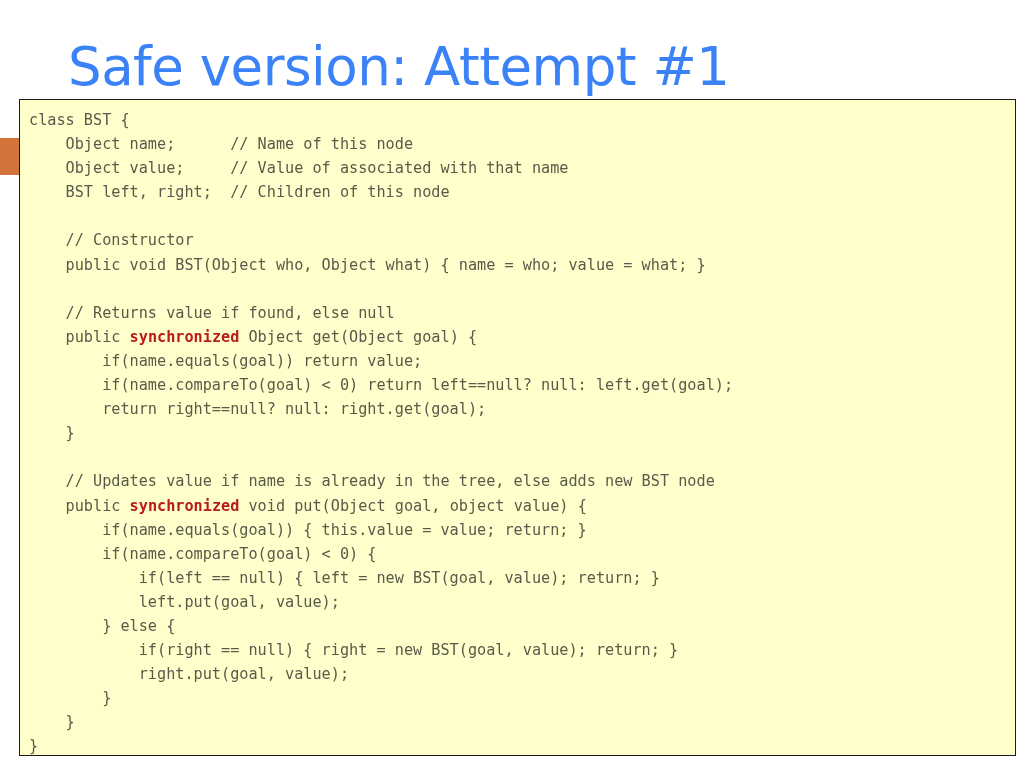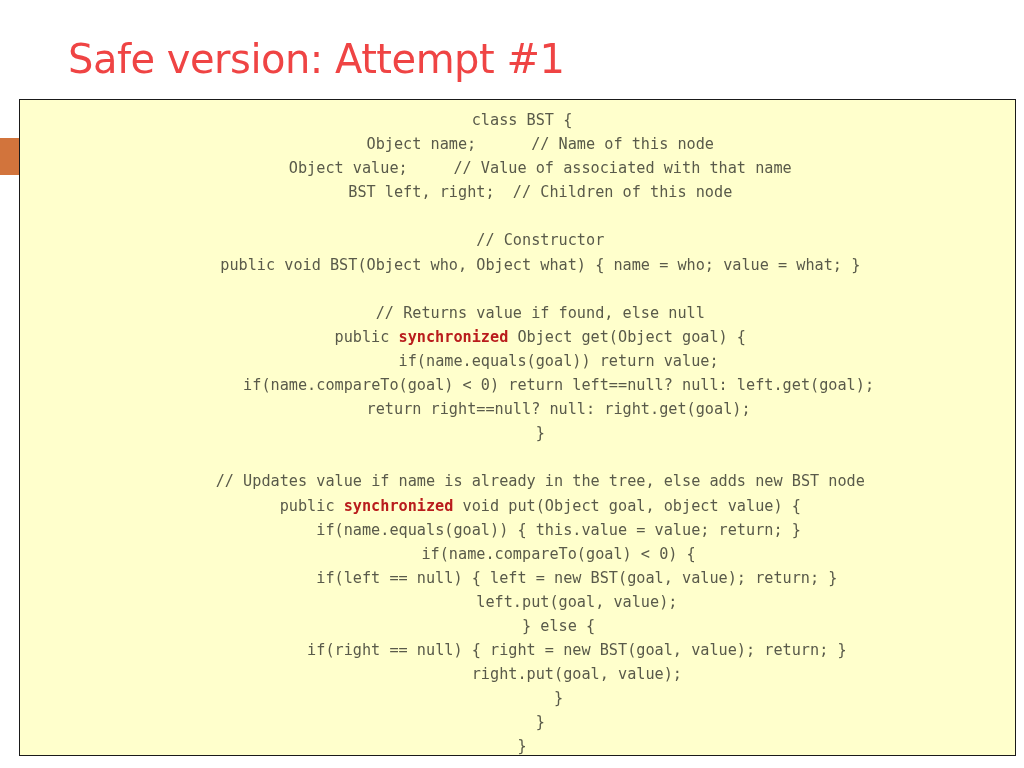--- a/index.html
+++ b/index.html
@@ -33,24 +33,24 @@
     box-sizing: border-box;
     z-index: 1;
   }
 
   
   #slide-title {
     position: absolute;
     left: 68px;
     top: 36px;
     font-family: "DejaVu Sans", sans-serif;
-    font-size: 40px;
+    font-size: 53px;
     font-weight: 400;
     letter-spacing: -0.5px;
-    color: #ef4444;
+    color: #3b82f6;
     white-space: nowrap;
     z-index: 0;
   }
 
   
   #code-box {
     position: absolute;
     left: 19px;
     top: 99px;
     width: 997px;
@@ -67,21 +67,20 @@
     font-family: "DejaVu Sans Mono", "Liberation Mono", monospace;
     font-size: 15.2px;
     line-height: 24.1px;
     color: #595a4a;
     white-space: pre;
     letter-spacing: 0px;
   }
   .code-line {
     white-space: pre;
     min-height: 24.1px;
-    text-align: center;
   }
   .kw-sync {
     color: #b91c1c;
     font-weight: bold;
   }
 </style>
 </head>
 <body>
 
 <div id="slide-badge">3</div>

